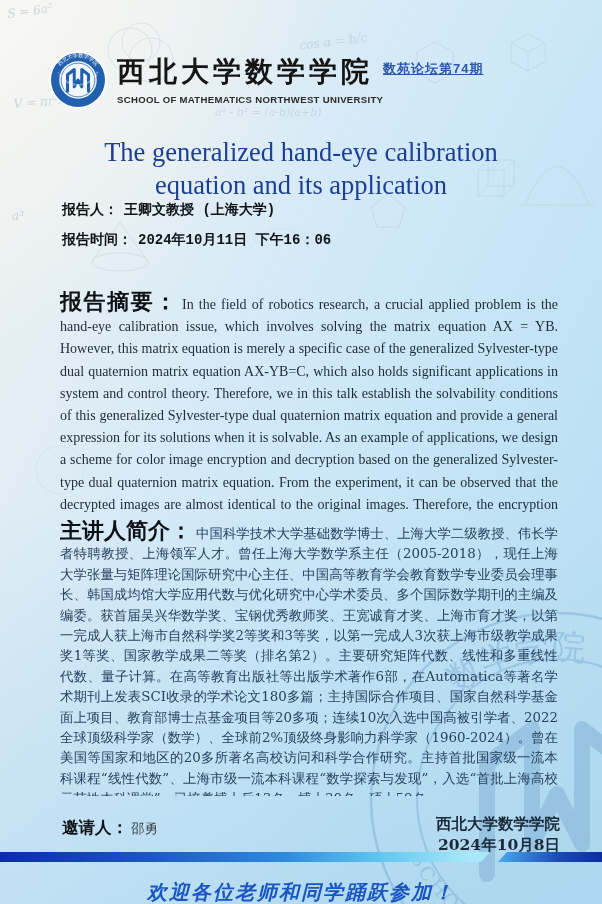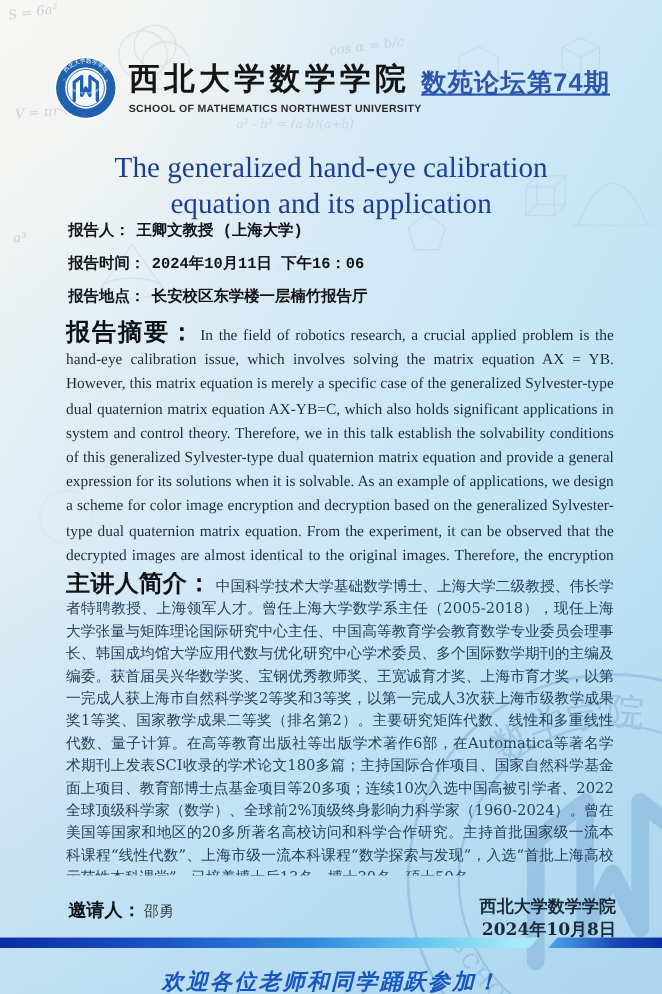--- a/index.html
+++ b/index.html
@@ -13,21 +13,21 @@
   }
   svg text{font-family:"DejaVu Serif",serif;}
   .bg-doodles{position:absolute;left:0;top:0;z-index:0;opacity:.6;}
   .watermark{position:absolute;right:-175px;bottom:-115px;width:440px;height:440px;z-index:0;opacity:.5;}
 
   .header{position:absolute;left:0;top:0;width:602px;height:120px;z-index:2;}
   .logo{position:absolute;left:48px;top:50px;width:60px;height:60px;}
   .org{position:absolute;left:117px;top:53px;width:280px;}
   .org-cn{font-family:"DejaVu Serif",serif;font-weight:700;font-size:28px;letter-spacing:4px;color:#151515;white-space:nowrap;}
   .org-en{margin-top:3px;font-size:9.6px;letter-spacing:.3px;font-weight:600;color:#2b2b2b;white-space:nowrap;}
-  .badge{position:absolute;left:383px;top:60px;font-size:23px;font-weight:700;letter-spacing:1px;
+  .badge{position:absolute;left:383px;top:60px;font-size:13px;font-weight:700;letter-spacing:1px;
          color:#2b56ac;text-decoration:underline;white-space:nowrap;}
 
   .title{position:absolute;left:0;top:136px;width:602px;margin:0;text-align:center;z-index:2;
          font-family:"Liberation Serif","DejaVu Serif",serif;font-weight:400;
          font-size:26.5px;line-height:33px;color:#1d3f93;}
 
   .info{position:absolute;left:62px;top:201px;width:480px;z-index:2;}
   .info-row{margin-bottom:12px;font-size:14px;color:#101418;white-space:nowrap;font-family:Liberation Mono, monospace;}
   .info-row b{font-weight:700;margin-right:6px;}
   .info-row span{font-weight:700;}
@@ -138,23 +138,20 @@
     <span>equation and its application</span>
   </h1>
 
   <div class="info">
     <div class="info-row">
       <b>报告人：</b><span>王卿文教授 (上海大学)</span>
     </div>
     <div class="info-row">
       <b>报告时间：</b><span>2024年10月11日 下午16：06</span>
     </div>
-    <div class="info-row">
-      <b>报告地点：</b><span>长安校区东学楼一层楠竹报告厅</span>
-    </div>
   </div>
 
   <p class="para abstract">
     <span class="para-label">报告摘要：</span><span>In the field of robotics research, a crucial applied problem is the hand-eye calibration issue, which involves solving the matrix equation AX = YB. However, this matrix equation is merely a specific case of the generalized Sylvester-type dual quaternion matrix equation AX-YB=C, which also holds significant applications in system and control theory. Therefore, we in this talk establish the solvability conditions of this generalized Sylvester-type dual quaternion matrix equation and provide a general expression for its solutions when it is solvable. As an example of applications, we design a scheme for color image encryption and decryption based on the generalized Sylvester-type dual quaternion matrix equation. From the experiment, it can be observed that the decrypted images are almost identical to the original images. Therefore, the encryption and decryption scheme designed using this dual quaternion matrix equation is highly feasible.</span>
   </p>
 
   <p class="para bio">
     <span class="para-label">主讲人简介：</span><span>中国科学技术大学基础数学博士、上海大学二级教授、伟长学者特聘教授、上海领军人才。曾任上海大学数学系主任（2005-2018），现任上海大学张量与矩阵理论国际研究中心主任、中国高等教育学会教育数学专业委员会理事长、韩国成均馆大学应用代数与优化研究中心学术委员、多个国际数学期刊的主编及编委。获首届吴兴华数学奖、宝钢优秀教师奖、王宽诚育才奖、上海市育才奖，以第一完成人获上海市自然科学奖2等奖和3等奖，以第一完成人3次获上海市级教学成果奖1等奖、国家教学成果二等奖（排名第2）。主要研究矩阵代数、线性和多重线性代数、量子计算。在高等教育出版社等出版学术著作6部，在Automatica等著名学术期刊上发表SCI收录的学术论文180多篇；主持国际合作项目、国家自然科学基金面上项目、教育部博士点基金项目等20多项；连续10次入选中国高被引学者、2022全球顶级科学家（数学）、全球前2%顶级终身影响力科学家（1960-2024）。曾在美国等国家和地区的20多所著名高校访问和科学合作研究。主持首批国家级一流本科课程“线性代数”、上海市级一流本科课程“数学探索与发现”，入选“首批上海高校示范性本科课堂”。已培养博士后13名、博士30名、硕士59名。</span>
   </p>
 

